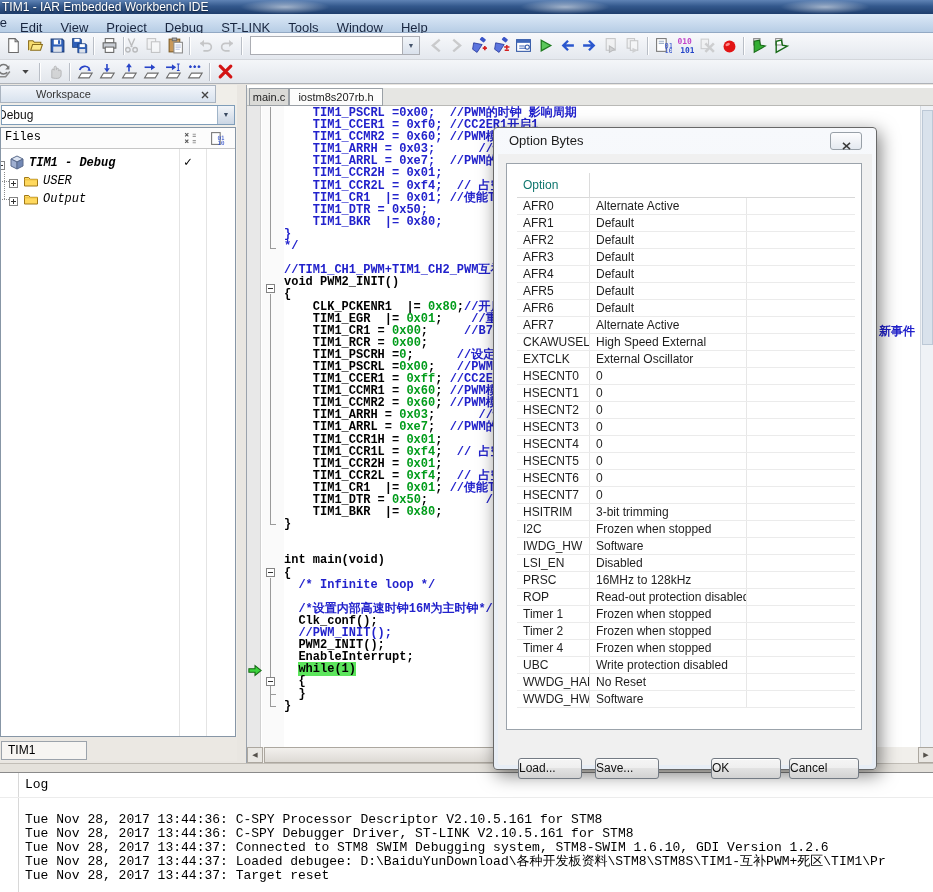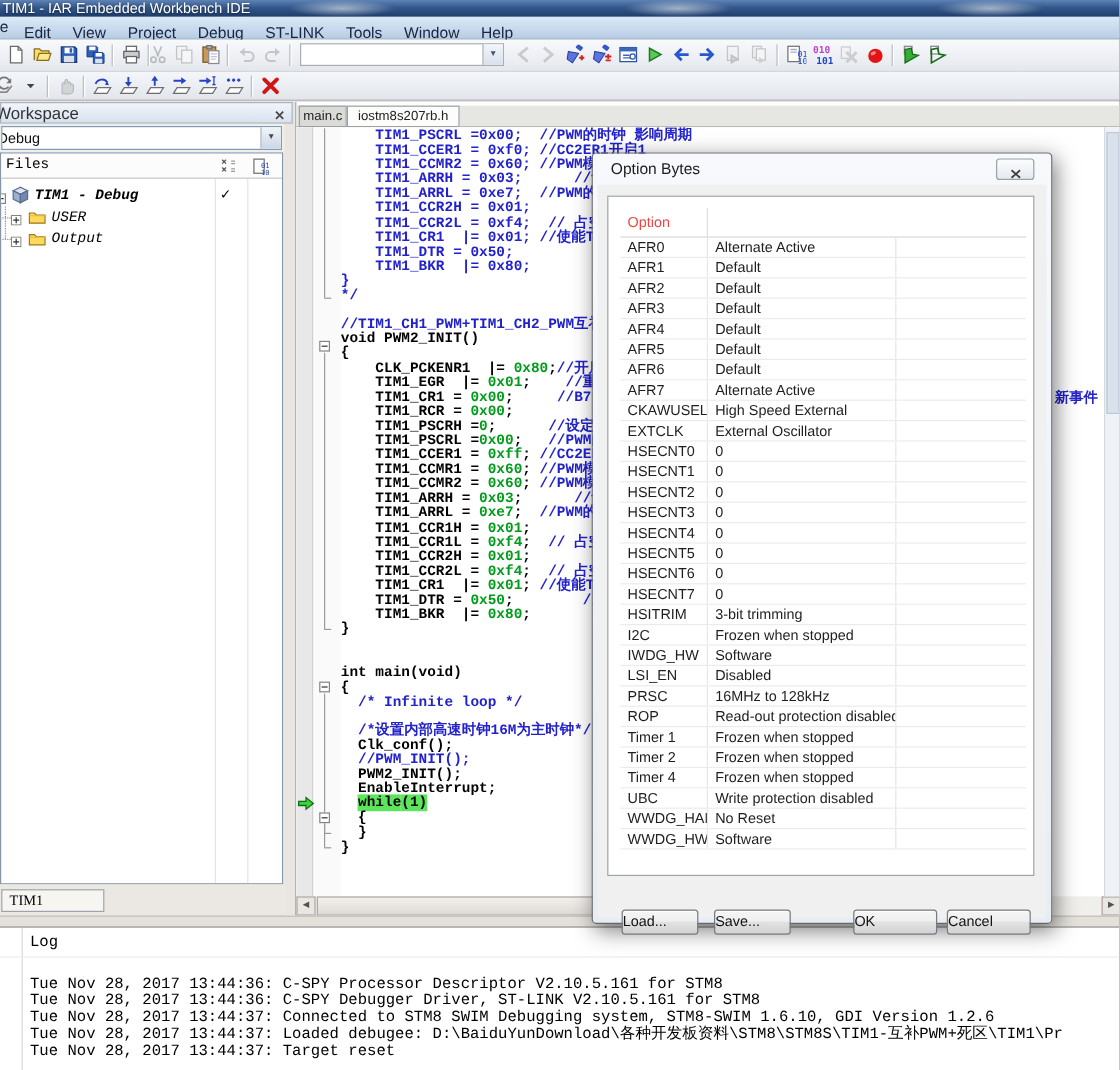--- a/index.html
+++ b/index.html
@@ -32,22 +32,22 @@
   .tbtn.cutoff{margin-left:-8px;}
   .tsep{display:inline-block;width:2px;height:18px;margin:2px 3px 0 3px;vertical-align:top;
         border-left:1px solid #B9BEC6;border-right:1px solid #FFFFFF;}
   .tcombo{display:inline-block;position:relative;width:170px;height:19px;margin:1px 4px 0 4px;vertical-align:top;
         background:#fff;border:1px solid #ABADB3;}
   .tcombo .dd{position:absolute;right:0;top:0;width:17px;height:17px;background:linear-gradient(#F2F5F9,#D9E1EC);
         border-left:1px solid #ABADB3;font-size:7px;line-height:17px;color:#44536B;text-align:center;}
 
   
   #workspace{position:absolute;left:0;top:85px;width:237px;height:676px;background:#F0EEE9;}
-  #ws-title{position:absolute;left:0;top:0;width:244px;height:18px;background:linear-gradient(#F2F5FA,#D8E2EE);
-      border:1px solid #AAB4C0;font-size:14px;line-height:16px;color:#333;}
+  #ws-title{position:absolute;left:0;top:0;width:216px;height:18px;background:linear-gradient(#F2F5FA,#D8E2EE);
+      border:1px solid #AAB4C0;font-size:11px;line-height:16px;color:#333;padding-left:40px;}
   #ws-title-label{display:inline-block;margin-left:-7px;padding-left:2px;white-space:nowrap;overflow:hidden;}
   #ws-close{position:absolute;right:3px;top:2px;width:14px;height:13px;text-align:center;}
   #ws-combo{position:absolute;left:1px;top:20px;width:234px;height:20px;background:#fff;border:1px solid #7F9DB9;
       font-size:12px;line-height:18px;color:#111;overflow:hidden;}
   #ws-combo-val{display:inline-block;margin-left:-6px;padding-left:2px;}
   #ws-combo .dd{position:absolute;right:0;top:0;width:17px;height:18px;background:linear-gradient(#F2F5F9,#CBD6E4);
       border-left:1px solid #9FB4C8;font-size:7px;line-height:18px;color:#3A4A60;text-align:center;}
   #files-panel{position:absolute;left:0;top:42px;width:236px;height:610px;background:#fff;border:1px solid #8796A6;overflow:hidden;}
   #files-header{position:absolute;left:0;top:0;width:234px;height:21px;background:#FCFCFC;border-bottom:1px solid #C6C6C6;}
   #files-header-label{position:absolute;left:4px;top:2px;font-family:"Liberation Mono","DejaVu Sans Mono",monospace;font-size:12px;}
@@ -56,21 +56,21 @@
   .trow{position:absolute;left:0;height:18px;width:234px;font-family:"Liberation Mono","DejaVu Sans Mono",monospace;
         font-size:12px;line-height:18px;color:#000;white-space:nowrap;}
   .trow .lbl{position:absolute;top:0;font-style:italic;}
   .texp{position:absolute;top:4px;width:9px;height:9px;}
   .ticon{position:absolute;top:1px;width:16px;height:16px;}
   .tcheck{position:absolute;left:183px;top:0;font-size:13px;font-weight:bold;}
   .tline-v{position:absolute;left:3px;width:1px;border-left:1px dotted #8A8A8A;}
   .tline-h{position:absolute;height:1px;border-top:1px dotted #8A8A8A;}
   #ws-tabbar{position:absolute;left:0;top:652px;width:237px;height:24px;background:#EBE8E3;}
   #ws-tab{position:absolute;left:1px;top:4px;width:86px;height:19px;background:#F7F5F2;border:1px solid #9CA3AB;
-      font-family:Liberation Serif, serif;font-size:12px;line-height:17px;padding-left:6px;}
+      font-family:Liberation Sans, sans-serif;font-size:12px;line-height:17px;padding-left:6px;}
 
   
   #editor{position:absolute;left:246px;top:85px;width:687px;height:678px;background:#FFFFFF;border-left:1px solid #9AA2AC;}
   #etabbar{position:absolute;left:0;top:3px;width:687px;height:18px;background:#E6E6E3;border-bottom:1px solid #B9B9B6;}
   .etab{position:absolute;top:0;height:18px;font-size:11px;line-height:17px;text-align:center;color:#222;border:1px solid #9AA0A6;}
   #etab0{left:2px;width:40px;background:#DADAD7;}
   #etab1{left:42px;width:94px;background:#FCFCFB;}
   #ecode{position:absolute;left:0;top:21px;width:687px;height:641px;background:#fff;overflow:hidden;}
   #margin1{position:absolute;left:0;top:0;width:14px;height:641px;background:#E8E8E8;border-right:1px solid #D0D0D0;}
   #margin2{position:absolute;left:15px;top:0;width:22px;height:641px;background:#FAFAFA;}
@@ -110,21 +110,21 @@
   #dialog{position:absolute;left:493px;top:127px;width:384px;height:643px;z-index:40;
       background:linear-gradient(#F7F9FC,#E7EDF5);border:1px solid #686868;border-radius:4px;
       box-shadow:3px 5px 18px rgba(0,0,0,.5);}
   #dlg-title{position:absolute;left:15px;top:5px;font-size:13px;color:#1C1C1C;}
   #dlg-close{position:absolute;left:336px;top:4px;width:32px;height:18px;background:linear-gradient(#FDFDFE,#E4E9F0);
       border:1px solid #98A0A8;border-radius:3px;text-align:center;padding-top:3px;}
   #dlg-body{position:absolute;left:4px;top:26px;width:374px;height:611px;background:#F0F0F0;border-radius:0 0 3px 3px;}
   #dlg-panel{position:absolute;left:8px;top:9px;width:356px;height:567px;background:#fff;border:1px solid #9BA3AB;}
   #opt-table{position:absolute;left:10px;top:9px;width:338px;}
   .oth{height:25px;border-bottom:1px solid #D8D8D8;}
-  .oth .hc{float:left;height:25px;line-height:24px;font-size:12px;color:#ef4444;border-right:1px solid #DCDCDC;padding-left:6px;}
+  .oth .hc{float:left;height:25px;line-height:24px;font-size:12px;color:#0f766e;border-right:1px solid #DCDCDC;padding-left:6px;}
   .orow{height:17px;border-bottom:1px solid #EBEBEB;}
   .orow .cc{float:left;height:16px;line-height:16px;font-size:12px;color:#1E1E1E;border-right:1px solid #E7E7E7;
       padding-left:6px;white-space:nowrap;overflow:hidden;}
   .c0{width:73px;} .c1{width:157px;} .c2{width:108px;border-right:none!important;}
   .dbtn{position:absolute;height:21px;background:linear-gradient(#F5F5F5,#EFEFEF 45%,#E2E2E2 50%,#D2D2D2);
       border:1px solid #747B84;border-radius:3px;font-size:12px;color:#111;text-align:left;line-height:19px;
       box-shadow:inset 0 1px 0 #fff;}
   #btn-load{left:20px;top:604px;width:64px;}
   #btn-save{left:97px;top:604px;width:64px;}
   #btn-ok{left:213px;top:604px;width:70px;}

